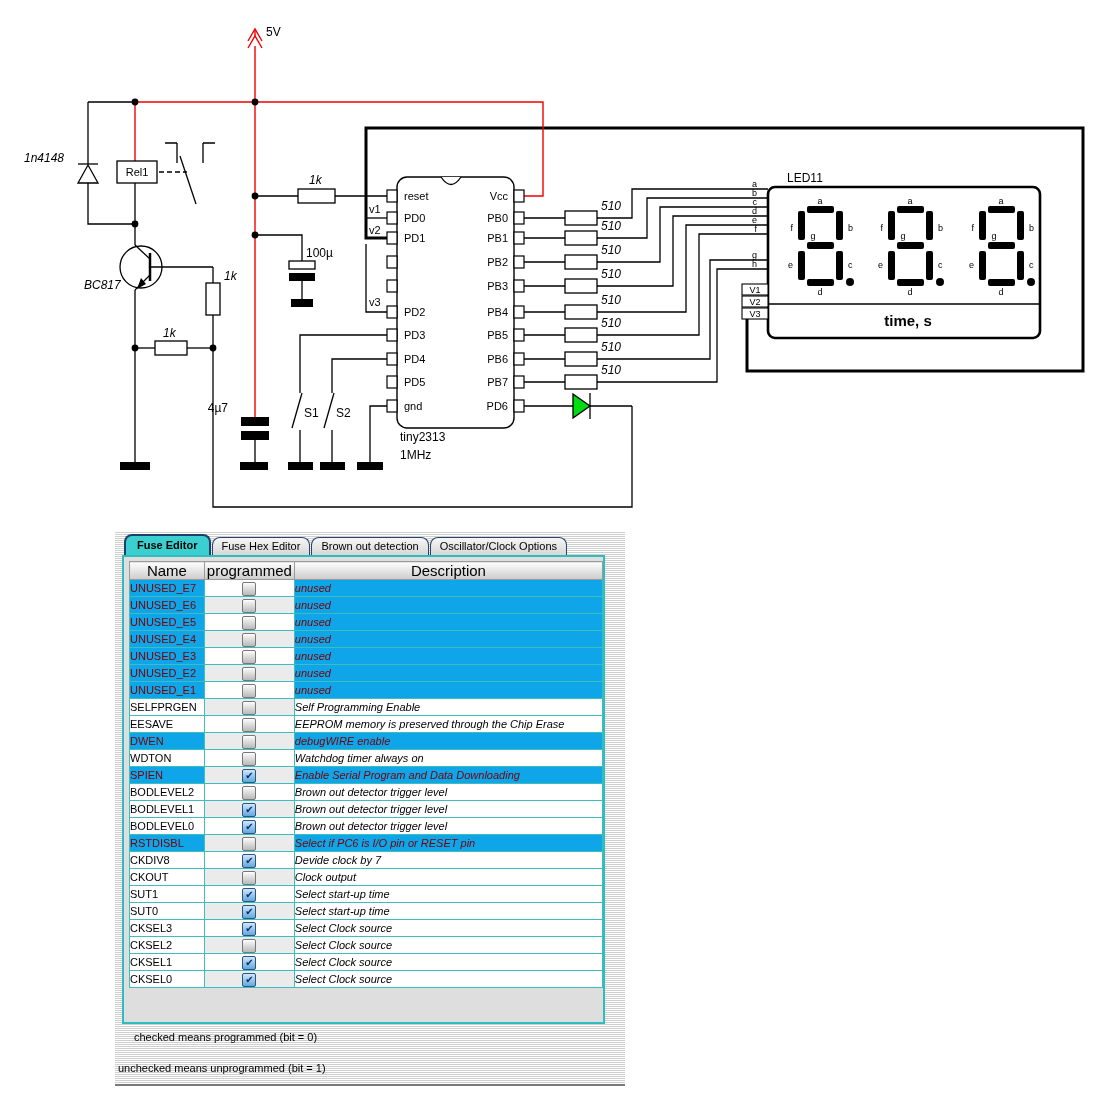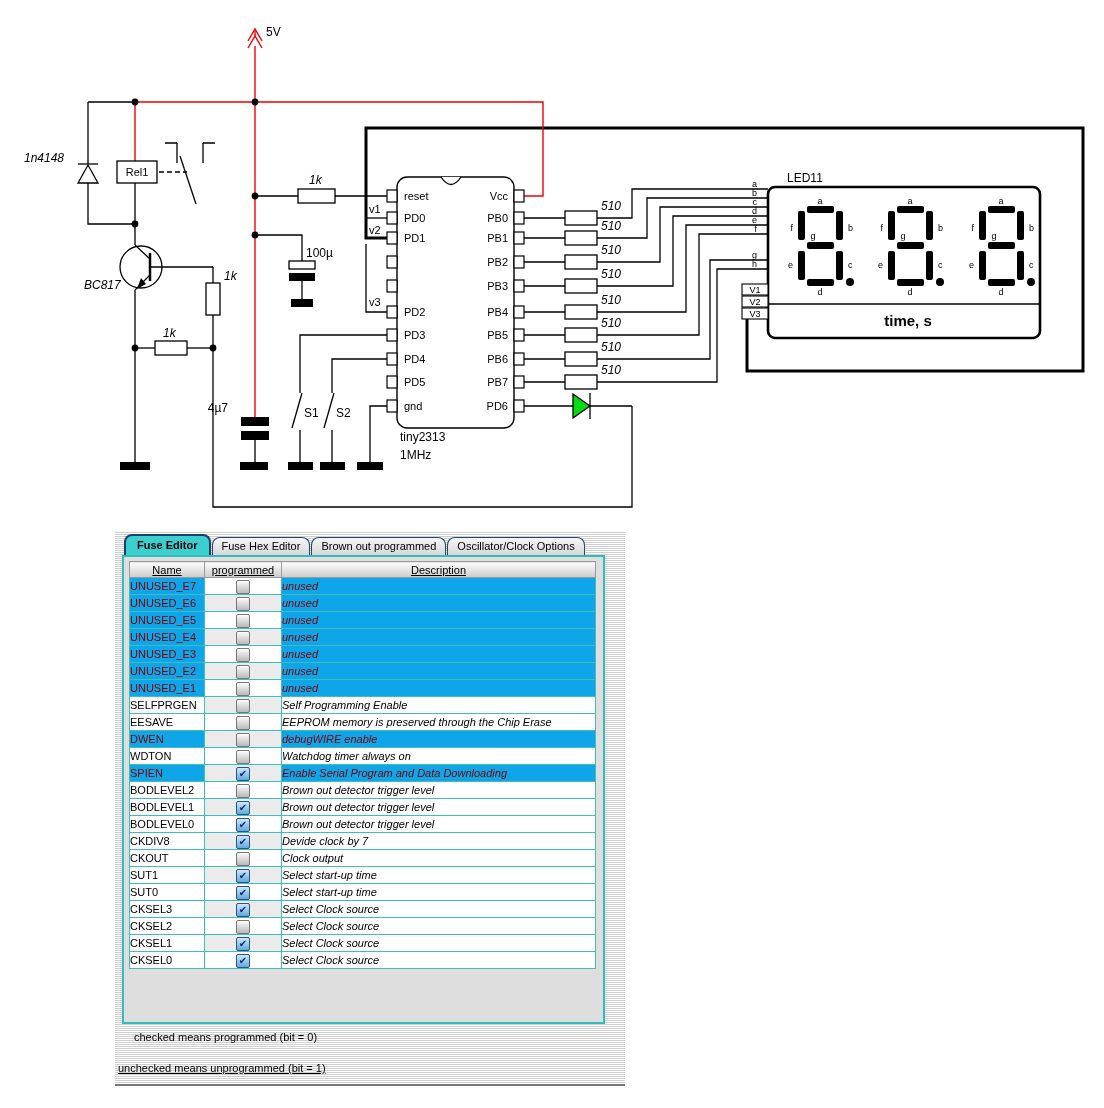--- a/index.html
+++ b/index.html
@@ -31,42 +31,42 @@
     background:#3bcfcf;border:2px solid #1d3f69;border-bottom:none;
     font-weight:bold;padding:3px 11px 4px;
   }
   #tableFrame{
     position:absolute;left:7px;top:24px;width:479px;height:465px;
     border:2px solid #2ebcbc;background:#dedede;
   }
   table.fuses{border-collapse:collapse;position:absolute;left:5px;top:4px;background:#fff;}
   table.fuses th{
     height:15px;background:linear-gradient(#fdfdfd,#cccccc);
-    border:1px solid #9a9a9a;font-weight:normal;font-size:11px;padding:0 2px;text-decoration:underline;
+    border:1px solid #9a9a9a;font-weight:normal;font-size:15px;padding:0 2px;
   }
   table.fuses td{border:1px solid #3fbdbd;height:16px;font-size:11px;padding:0;}
   td.name{width:74px;padding-left:3px;}
   td.prog{width:76px;text-align:center;}
   td.desc{width:313px;padding-left:4px;font-style:italic;}
   tr:nth-child(even) td.prog{background:#ebebeb;}
   td.red{background:#0ea5e9;color:#7d0000;}
   .cb{
     display:inline-block;width:12px;height:12px;margin-top:2px;
     background:linear-gradient(#fcfcfc,#b9b9b9);
     border:1px solid #777;border-radius:2px;box-shadow:inset 0 1px 0 #fff;
     line-height:11px;font-size:10px;vertical-align:middle;
   }
   .cb.checked{
     background:linear-gradient(#cfe7fb,#63a7dd);
     border:1px solid #27567f;box-shadow:none;color:#0d2e6e;
   }
   .cb.checked::after{content:"\2714";}
   .footnote{position:absolute;left:3px;font-size:11px;color:#000;white-space:nowrap;}
   #fn1{top:500px;margin-left:16px;}
-  #fn2{top:531px;text-decoration:underline;}
+  #fn2{top:531px;}
 </style>
 </head>
 <body>
 
 <svg id="schematic" width="1104" height="530" viewBox="0 0 1104 530">
 
   <g>
     <polyline points="387,238 366,238 366,128 1083,128 1083,371 747,371 747,319" fill="none" stroke="#000" stroke-width="3"></polyline>
   </g>
 
@@ -352,21 +352,21 @@
       <text class="tiny" x="994" y="239" text-anchor="middle">g</text>
       <text class="tiny" x="974" y="268" text-anchor="end">e</text>
       <text class="tiny" x="1029" y="268">c</text>
       <text class="tiny" x="1001" y="295" text-anchor="middle">d</text>
     </g>
   </g>
 </svg>
 
 <div id="fusePanel">
   <div class="tabs">
-    <span class="tab active">Fuse Editor</span><span class="tab">Fuse Hex Editor</span><span class="tab">Brown out programmed</span><span class="tab">Oscillator/Clock Options</span>
+    <span class="tab active">Fuse Editor</span><span class="tab">Fuse Hex Editor</span><span class="tab">Brown out detection</span><span class="tab">Oscillator/Clock Options</span>
   </div>
 
   <div id="tableFrame">
     <table class="fuses">
       <thead>
         <tr>
           <th>Name</th>
           <th>programmed</th>
           <th>Description</th>
         </tr>
@@ -441,20 +441,25 @@
             <td class="name">BODLEVEL1</td>
             <td class="prog"><span class="cb checked"></span></td>
             <td class="desc">Brown out detector trigger level</td>
           </tr>
         <tr>
             <td class="name">BODLEVEL0</td>
             <td class="prog"><span class="cb checked"></span></td>
             <td class="desc">Brown out detector trigger level</td>
           </tr>
         <tr>
+            <td class="name red">RSTDISBL</td>
+            <td class="prog"><span class="cb"></span></td>
+            <td class="desc red">Select if PC6 is I/O pin or RESET pin</td>
+          </tr>
+        <tr>
             <td class="name">CKDIV8</td>
             <td class="prog"><span class="cb checked"></span></td>
             <td class="desc">Devide clock by 7</td>
           </tr>
         <tr>
             <td class="name">CKOUT</td>
             <td class="prog"><span class="cb"></span></td>
             <td class="desc">Clock output</td>
           </tr>
         <tr>

